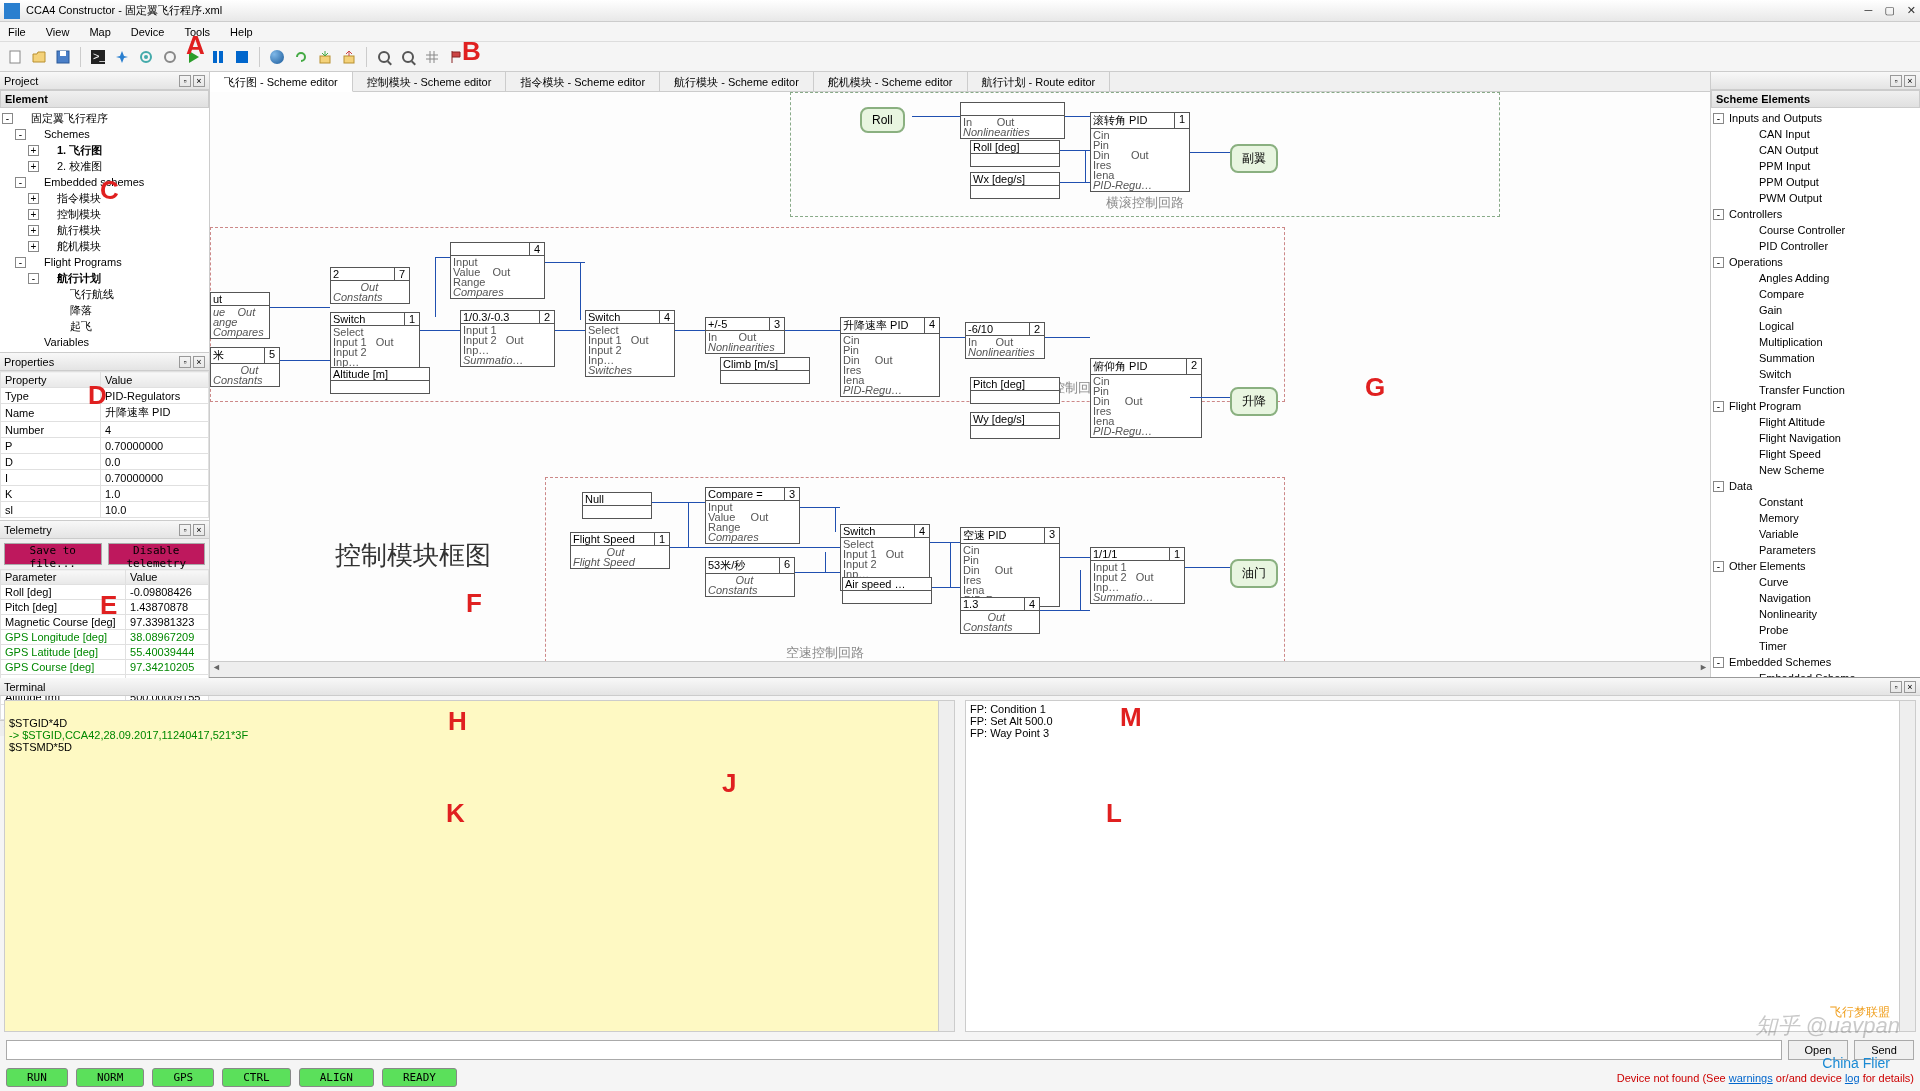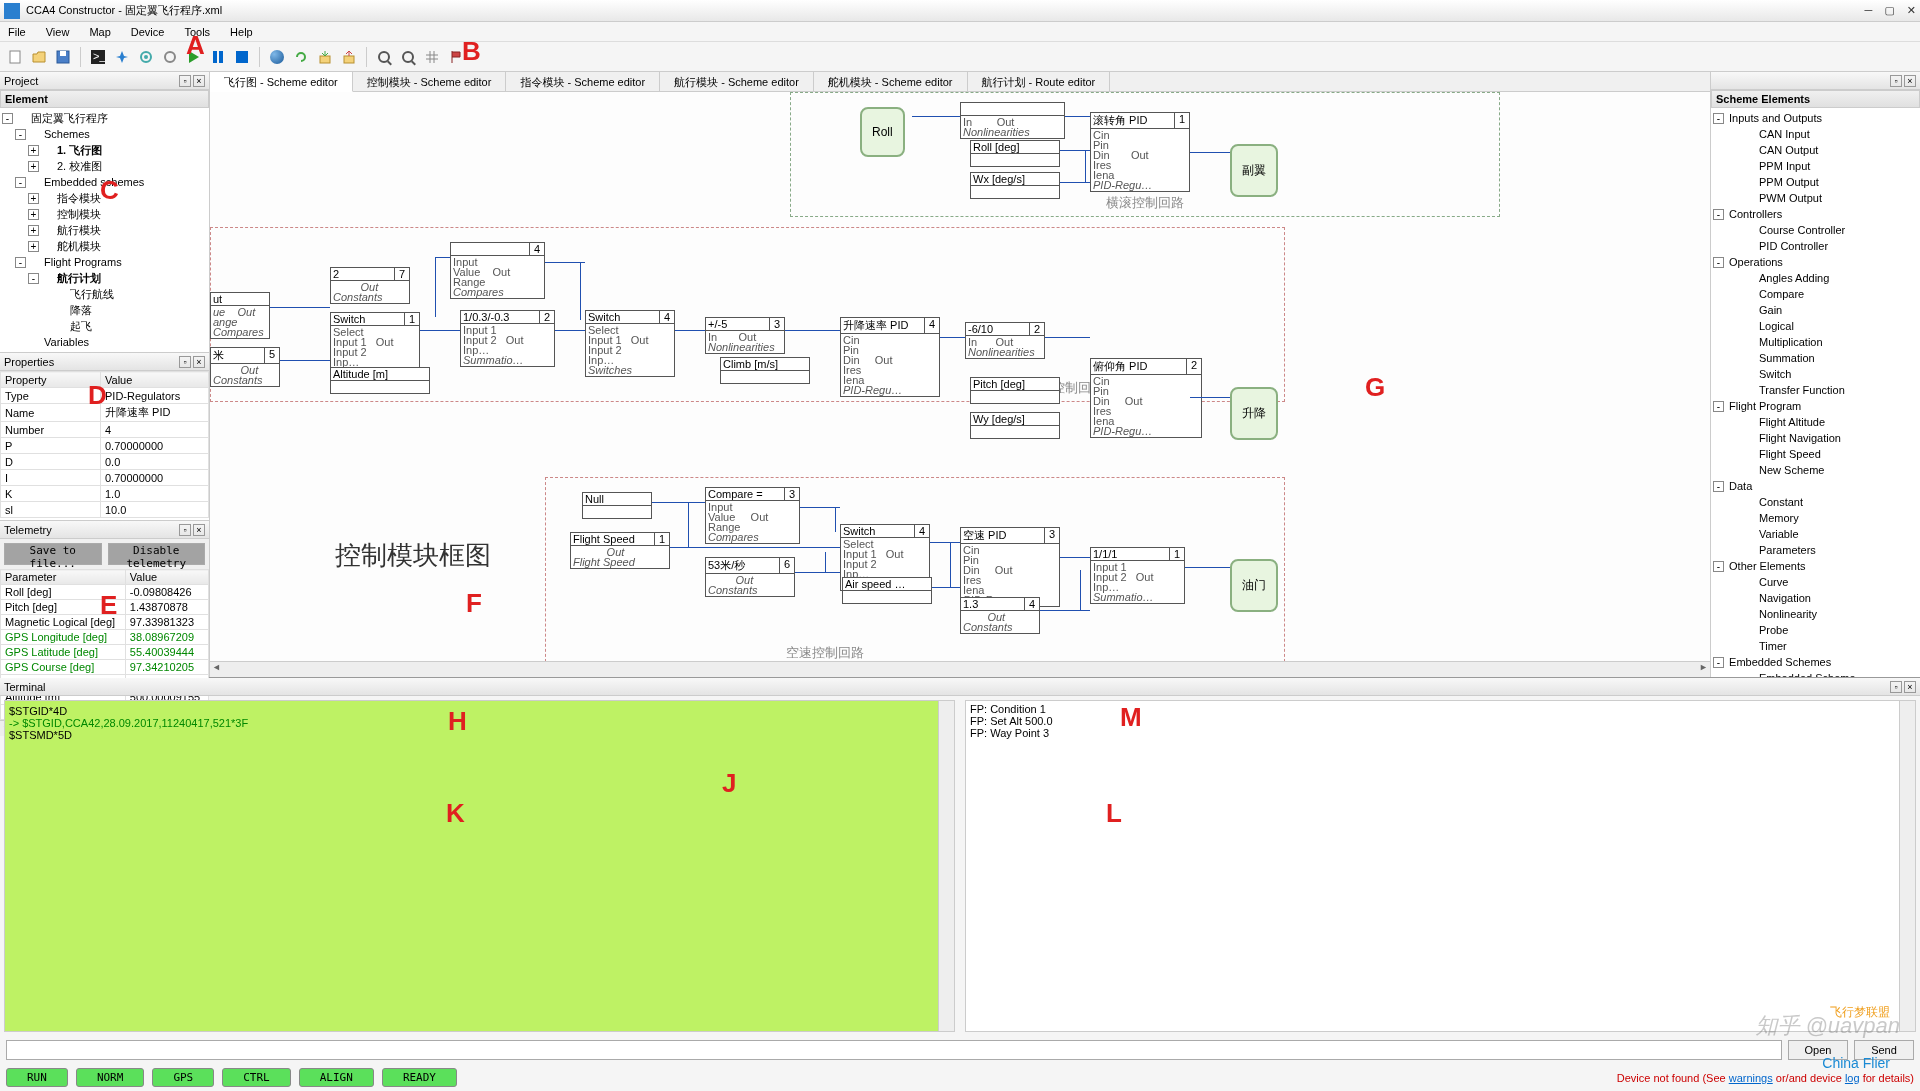--- a/index.html
+++ b/index.html
@@ -37,21 +37,21 @@
 
 .props-panel { flex: 0 0 168px; display: flex; flex-direction: column; border-top: 1px solid #ccc; }
 .prop-tbl { flex: 1; background: #fff; overflow: auto; }
 .prop-tbl table { width: 100%; border-collapse: collapse; }
 .prop-tbl th, .prop-tbl td { border: 1px solid #e0e0e0; padding: 1px 4px; text-align: left; height: 16px; }
 .prop-tbl th { background: linear-gradient(#f8f8f8,#e8e8e8); font-weight: normal; }
 .prop-tbl th:first-child, .prop-tbl td:first-child { width: 100px; }
 
 .telem-panel { flex: 1; display: flex; flex-direction: column; border-top: 1px solid #ccc; }
 .telem-btns { display: flex; padding: 4px; gap: 6px; }
-.telem-btns button { flex: 1; height: 22px; font-size: 11px; font-family: monospace; border: 1px solid #aaa; background: #a3a3a3; cursor: pointer; }
+.telem-btns button { flex: 1; height: 22px; font-size: 11px; font-family: monospace; border: 1px solid #aaa; background: #be185d; cursor: pointer; }
 .telem-tbl { flex: 1; background: #fff; overflow: hidden; }
 .telem-tbl table { width: 100%; border-collapse: collapse; }
 .telem-tbl th, .telem-tbl td { border: 1px solid #e0e0e0; padding: 1px 4px; text-align: left; height: 14px; font-size: 11px; }
 .telem-tbl th { background: linear-gradient(#f8f8f8,#e8e8e8); font-weight: normal; }
 .telem-tbl .green td { color: #008800; }
 .scrollx { height: 16px; background: #eee; border-top: 1px solid #ccc; position: relative; }
 .scrollx::before { content: '◄'; position: absolute; left: 2px; font-size: 9px; color: #666; }
 .scrollx::after { content: '►'; position: absolute; right: 2px; font-size: 9px; color: #666; }
 
 .center-col { flex: 1; display: flex; flex-direction: column; background: #fff; position: relative; }
@@ -61,32 +61,32 @@
 .canvas { flex: 1; position: relative; overflow: hidden; background: #fdfdfd; background-image: radial-gradient(#ddd 0.5px, transparent 0.5px); background-size: 8px 8px; }
 .region { position: absolute; border: 1px dashed #c88; }
 .region.green { border-color: #8a8; }
 .region-label { position: absolute; bottom: 4px; left: 50%; transform: translateX(-50%); font-size: 13px; color: #888; }
 .block { position: absolute; background: #fff; border: 1px solid #555; font-size: 9px; font-family: monospace; }
 .block .bhdr { border-bottom: 1px solid #555; display: flex; }
 .block .bhdr .bname { flex: 1; padding: 0 2px; white-space: nowrap; overflow: hidden; }
 .block .bhdr .bnum { border-left: 1px solid #555; padding: 0 4px; }
 .block .bbody { padding: 1px 2px; line-height: 10px; font-style: italic; color: #555; }
 .block .port-l { font-style: normal; }
-.outblk { position: absolute; background: #e8f5e0; border: 2px solid #8ab080; border-radius: 8px; padding: 16px 10px; font-size: 12px; }
+.outblk { position: absolute; background: #e8f5e0; border: 2px solid #8ab080; border-radius: 8px; padding: 4px 10px; font-size: 12px; }
 .conn { position: absolute; background: #2050b0; }
 .conn.h { height: 1px; } .conn.v { width: 1px; }
 .big-label { position: absolute; font-size: 26px; color: #333; margin-left: 35px; }
 
 .right-col { width: 210px; border-left: 1px solid #ccc; display: flex; flex-direction: column; background: #fff; }
 .se-tree { flex: 1; overflow: auto; padding: 2px; }
 .se-node { line-height: 16px; white-space: nowrap; cursor: pointer; }
 
 .terminal { border-top: 1px solid #999; background: #f5f5f5; display: flex; flex-direction: column; height: calc(1091px - 22px - 20px - 30px - 605px); }
 .term-body { flex: 1; display: flex; padding: 4px; gap: 10px; }
-.term-left { flex: 1; background: #bef264; border: 1px solid #ccc; padding: 4px 4px; font-family: monospace; font-size: 11px; position: relative; }
+.term-left { flex: 1; background: #fef9c3; border: 1px solid #ccc; padding: 16px 4px; font-family: monospace; font-size: 11px; position: relative; }
 .term-left .scroll-v { position: absolute; right: 0; top: 0; bottom: 0; width: 16px; background: #eee; border-left: 1px solid #ccc; }
 .term-right { flex: 1; background: #fff; border: 1px solid #ccc; padding: 2px 4px; font-size: 11px; position: relative; }
 .term-right .scroll-v { position: absolute; right: 0; top: 0; bottom: 0; width: 16px; background: #eee; border-left: 1px solid #ccc; }
 .filters-row { padding: 2px 6px; }
 .filters-row label { font-size: 11px; }
 .send-row { display: flex; padding: 4px 6px; gap: 6px; align-items: center; }
 .send-row input { flex: 1; height: 20px; border: 1px solid #aaa; padding: 0 4px; }
 .send-row button { width: 60px; height: 20px; border: 1px solid #aaa; background: #f0f0f0; cursor: pointer; font-size: 11px; }
 .status-row { display: flex; padding: 4px 6px; gap: 10px; align-items: center; }
 .status-btn { padding: 2px 20px; background: #5be05b; border: 1px solid #888; border-radius: 3px; font-size: 11px; font-family: monospace; cursor: pointer; }
@@ -331,21 +331,21 @@
             <tbody id="telem-rows">
               <tr>
                 <td>Roll [deg]</td>
                 <td>-0.09808426</td>
               </tr>
               <tr>
                 <td>Pitch [deg]</td>
                 <td>1.43870878</td>
               </tr>
               <tr>
-                <td>Magnetic Logical [deg]</td>
+                <td>Magnetic Course [deg]</td>
                 <td>97.33981323</td>
               </tr>
               <tr class="green">
                 <td>GPS Longitude [deg]</td>
                 <td>38.08967209</td>
               </tr>
               <tr class="green">
                 <td>GPS Latitude [deg]</td>
                 <td>55.40039444</td>
               </tr>

